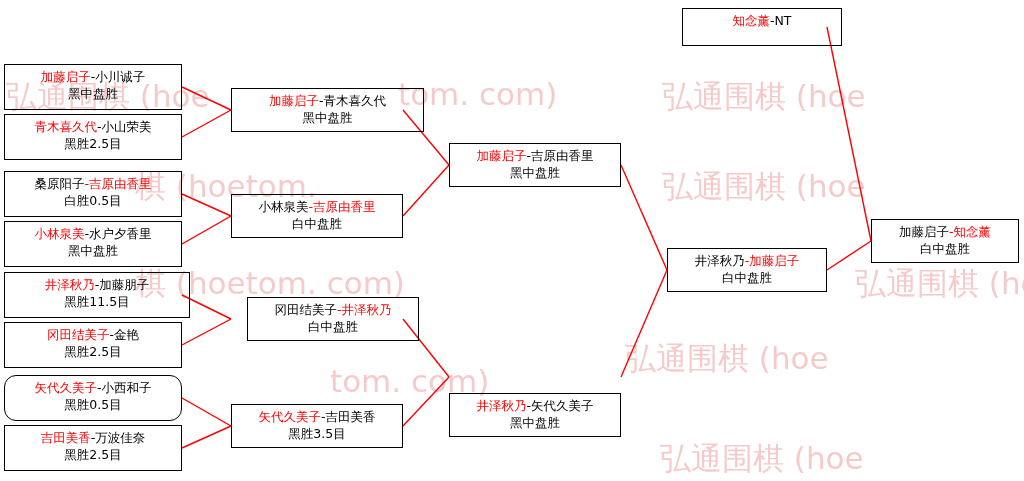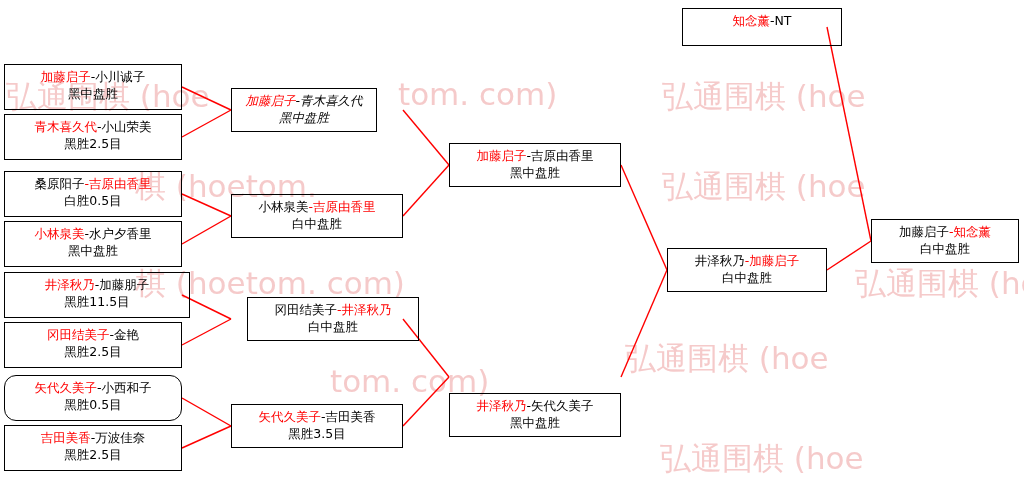--- a/index.html
+++ b/index.html
@@ -127,21 +127,21 @@
         <span class="ln"><span class="blk">黑胜2.5目</span></span>
       </div>
       <div class="box" style="left: 4px; top: 375px; width: 178px; height: 46px; border-radius: 12px;">
         <span class="ln"><span class="red">矢代久美子</span><span class="blk">-小西和子</span></span>
         <span class="ln"><span class="blk">黑胜0.5目</span></span>
       </div>
       <div class="box" style="left: 4px; top: 425px; width: 178px; height: 46px;">
         <span class="ln"><span class="red">吉田美香</span><span class="blk">-万波佳奈</span></span>
         <span class="ln"><span class="blk">黑胜2.5目</span></span>
       </div>
-      <div class="box" style="left: 231px; top: 88px; width: 146px; height: 44px; font-style: italic;">
+      <div class="box" style="left: 231px; top: 88px; width: 193px; height: 44px;">
         <span class="ln"><span class="red">加藤启子</span><span class="blk">-青木喜久代</span></span>
         <span class="ln"><span class="blk">黑中盘胜</span></span>
       </div>
       <div class="box" style="left: 231px; top: 194px; width: 172px; height: 44px;">
         <span class="ln"><span class="blk">小林泉美</span><span class="red">-吉原由香里</span></span>
         <span class="ln"><span class="blk">白中盘胜</span></span>
       </div>
       <div class="box" style="left: 231px; top: 297px; width: 172px; height: 44px; margin-left: 16px;">
         <span class="ln"><span class="blk">冈田结美子</span><span class="red">-井泽秋乃</span></span>
         <span class="ln"><span class="blk">白中盘胜</span></span>

